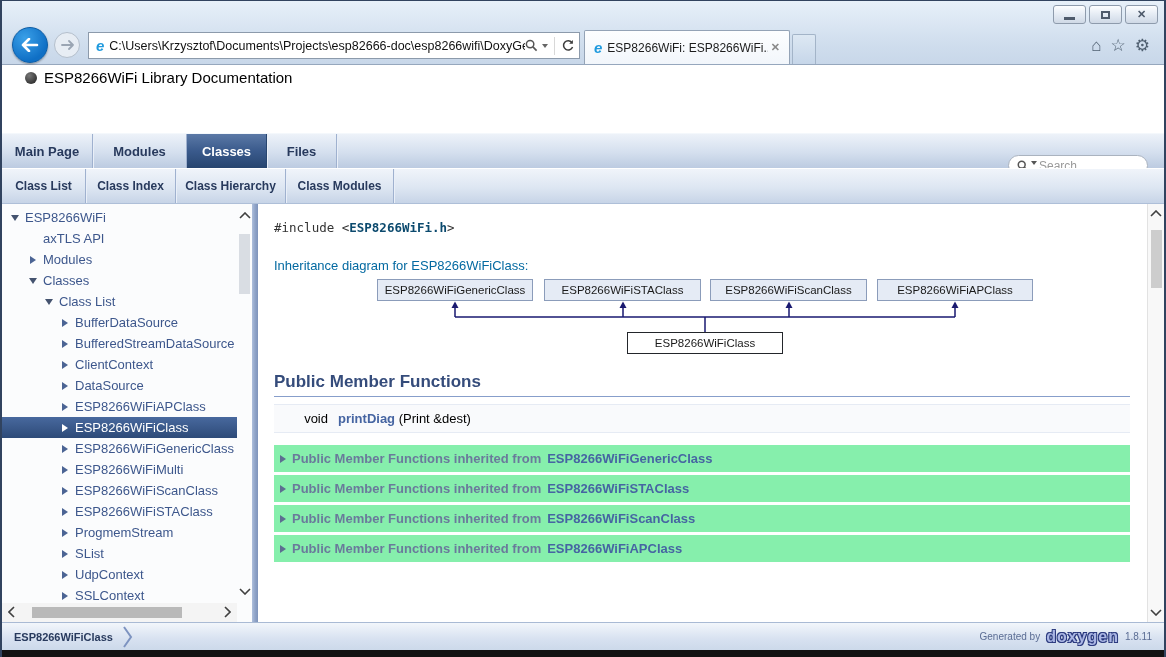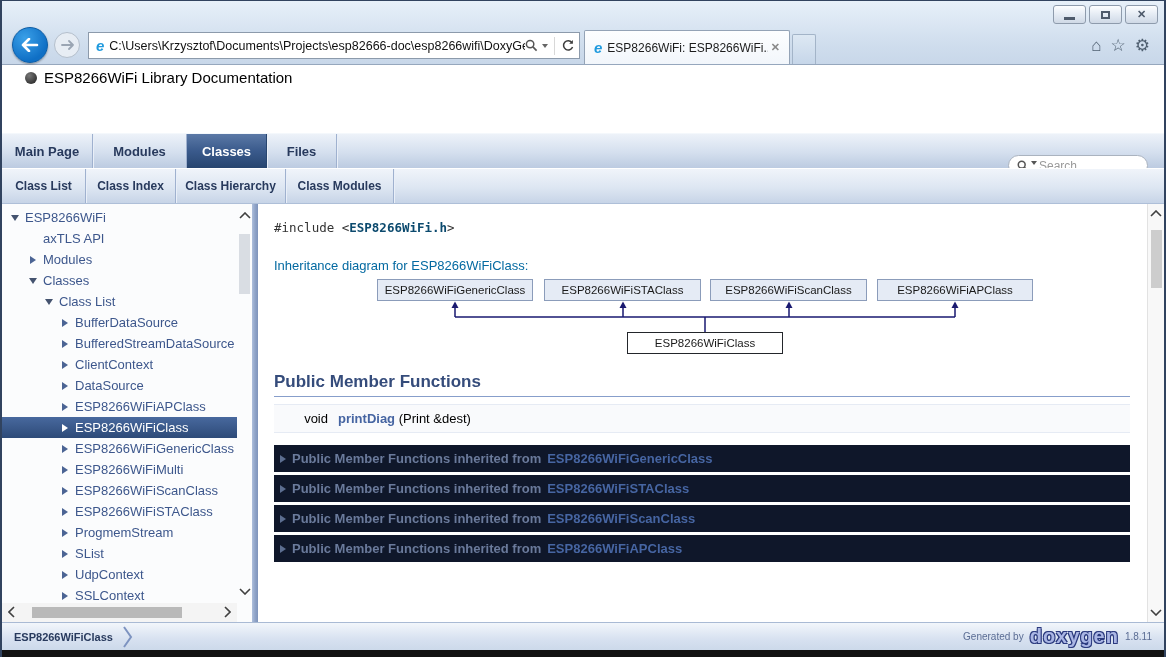--- a/index.html
+++ b/index.html
@@ -118,36 +118,36 @@
   .dlines { position:absolute; left:0; top:0; }
 
   .groupheader { font-size:17px; color:#354c7b; border-bottom:1px solid #879ecb; padding-bottom:4px; margin-top:15px; }
   .memrow { display:flex; background:#f9fafc; border-top:1px solid #e6ebf4; border-bottom:1px solid #e6ebf4;
             margin-top:7px; padding:6px 0; font-size:13px; }
   .memtype { width:64px; text-align:right; padding-right:10px; color:#000; flex:none; }
   .memname a { color:#4665a2; font-weight:bold; text-decoration:none; }
   .memargs { color:#000; }
 
   .inherits { margin-top:12px; }
-  .inhrow { background:#0f172a; padding:6px 6px; margin-bottom:3px; font-size:13px; font-weight:bold;
+  .inhrow { background:#86efac; padding:6px 6px; margin-bottom:3px; font-size:13px; font-weight:bold;
             color:#6a7a9b; display:flex; align-items:center; gap:6px; }
   .inhrow .tri { width:0;height:0;border-top:4px solid transparent;border-bottom:4px solid transparent;
                  border-left:6px solid #5c6e90; flex:none; }
   .inhrow a { color:#4665a2; text-decoration:none; }
 
   .ct-vscroll { position:absolute; right:0; top:0; width:17px; height:100%; background:#f8f8f8; border-left:1px solid #e2e2e2; }
   .ct-thumb { position:absolute; left:3px; width:11px; top:26px; height:58px; background:#cdcdcd; }
 
   
   .navpath { position:absolute; left:0; bottom:7px; width:100%; height:28px;
              background:linear-gradient(#f2f6fb,#d7e1f0 60%,#ccd9ea); border-top:1px solid #a9bad4;
              display:flex; align-items:center; padding:0 12px; }
   .crumb { font-size:11px; font-weight:bold; color:#283a5d; display:flex; align-items:center; gap:10px; }
   .genline { margin-left:auto; display:flex; align-items:center; gap:6px; font-size:10px; color:#5b6d94; }
-  .doxylogo { font-size:20px; font-weight:bold; letter-spacing:1px; color:#aab6e4;
+  .doxylogo { font-size:16px; font-weight:bold; letter-spacing:1px; color:#aab6e4;
               text-shadow:-1px -1px 0 #2b3a7e, 1px -1px 0 #2b3a7e, -1px 1px 0 #2b3a7e, 1px 1px 0 #2b3a7e; }
   .bottomstrip { position:absolute; left:0; bottom:0; width:100%; height:7px; background:#121212; }
 </style>
 </head>
 <body>
 
 <div id="window">
 
   <div class="chrome">
     <div class="winbtns">

